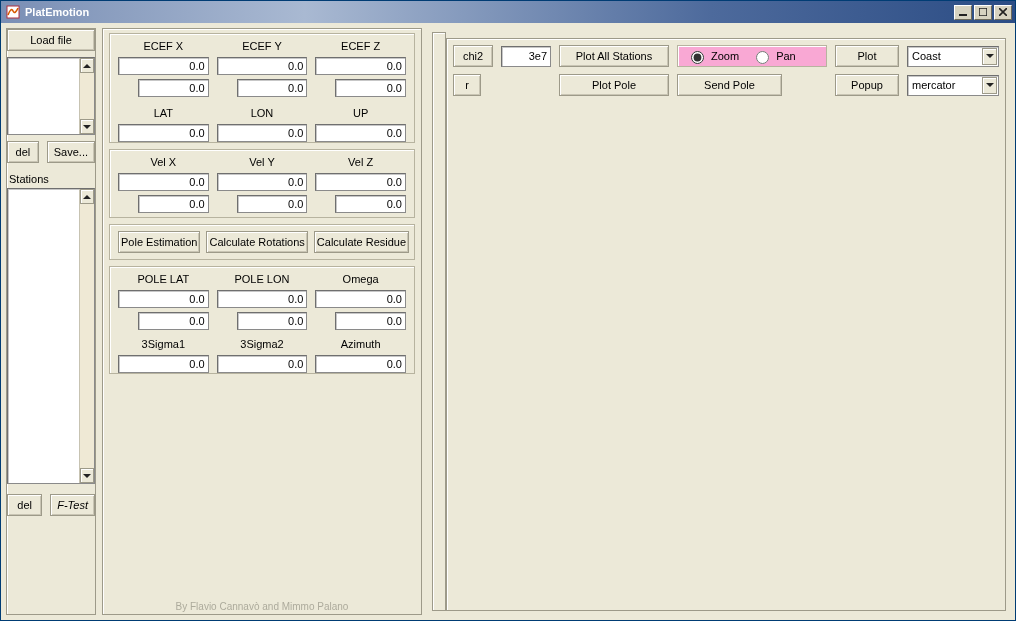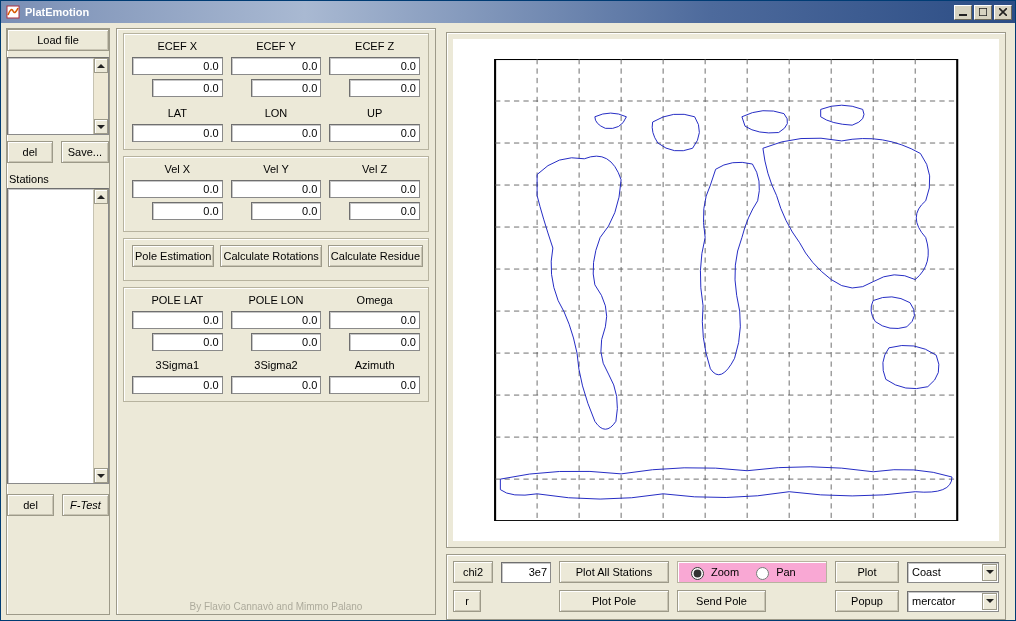--- a/index.html
+++ b/index.html
@@ -69,21 +69,21 @@
   
   .panel {
     border: 1px solid #9d9a89;
     background: #ece9d8;
     box-shadow: inset 1px 1px 0 #fff;
   }
 
   
   .col-left  { width: 132px; padding: 0; position: relative; }
   .col-mid   { width: 320px; padding: 4px 6px; display: flex; flex-direction: column; position: relative; }
-  .col-right { flex: 1; padding: 4px; display: flex; flex-direction: column; }
+  .col-right { flex: 1; padding: 4px; display: flex; }
 
   
   .btn {
     height: 22px;
     background: #ece9d8;
     border: 1px solid #9d9a89;
     box-shadow: inset 1px 1px 0 #fff, inset -1px -1px 0 #c9c5b4;
     font: inherit;
     padding: 0 6px;
     cursor: pointer;
@@ -161,21 +161,21 @@
   .col-left .stations-list { height: 296px; margin-bottom: 10px; }
   .col-left .row3 { display: flex; gap: 8px; }
   .col-left .row3 .btn { flex: 1; font-style: normal; }
   .col-left .row3 .btn.italic { font-style: italic; }
 
   
   .group {
     border: 1px solid #b7b39f;
     background: #ece9d8;
     box-shadow: inset 1px 1px 0 #fff;
-    padding: 6px 8px 7px 8px;
+    padding: 6px 8px 0 8px;
     margin-bottom: 6px;
   }
   .btn-row3 {
     display: grid;
     grid-template-columns: 1fr 1fr 1fr;
     gap: 6px;
     margin-bottom: 6px;
   }
   .btn-row3 .btn { width: 100%; padding: 0 2px; font-size: 11px; }
   .btn-center { display: flex; justify-content: center; }
@@ -234,21 +234,21 @@
     align-items: center;
   }
   .ctrl-chi2  { grid-column:1; grid-row:1; }
   .ctrl-3e7   { grid-column:2; grid-row:1; }
   .ctrl-plotall{ grid-column:3; grid-row:1; }
   .ctrl-zoompan{ grid-column:4; grid-row:1; }
   .ctrl-clear { grid-column:5; grid-row:1; }
   .ctrl-coast { grid-column:6; grid-row:1; }
   .ctrl-r     { grid-column:1; grid-row:2; width: 28px; }
   .ctrl-plotpole{ grid-column:3; grid-row:2; }
-  .ctrl-sendpole{ grid-column:4; grid-row:2; justify-self:start; width:89px;}
+  .ctrl-sendpole{ grid-column:4; grid-row:2; justify-self:start; width:105px;}
   .ctrl-popup { grid-column:5; grid-row:2; }
   .ctrl-merc  { grid-column:6; grid-row:2; }
 
   .radio-holder {
     height: 22px;
     border: 1px solid #b7b39f;
     background: #f9a8d4;
     box-shadow: inset 1px 1px 0 #fff;
     display: flex;
     align-items: center;

